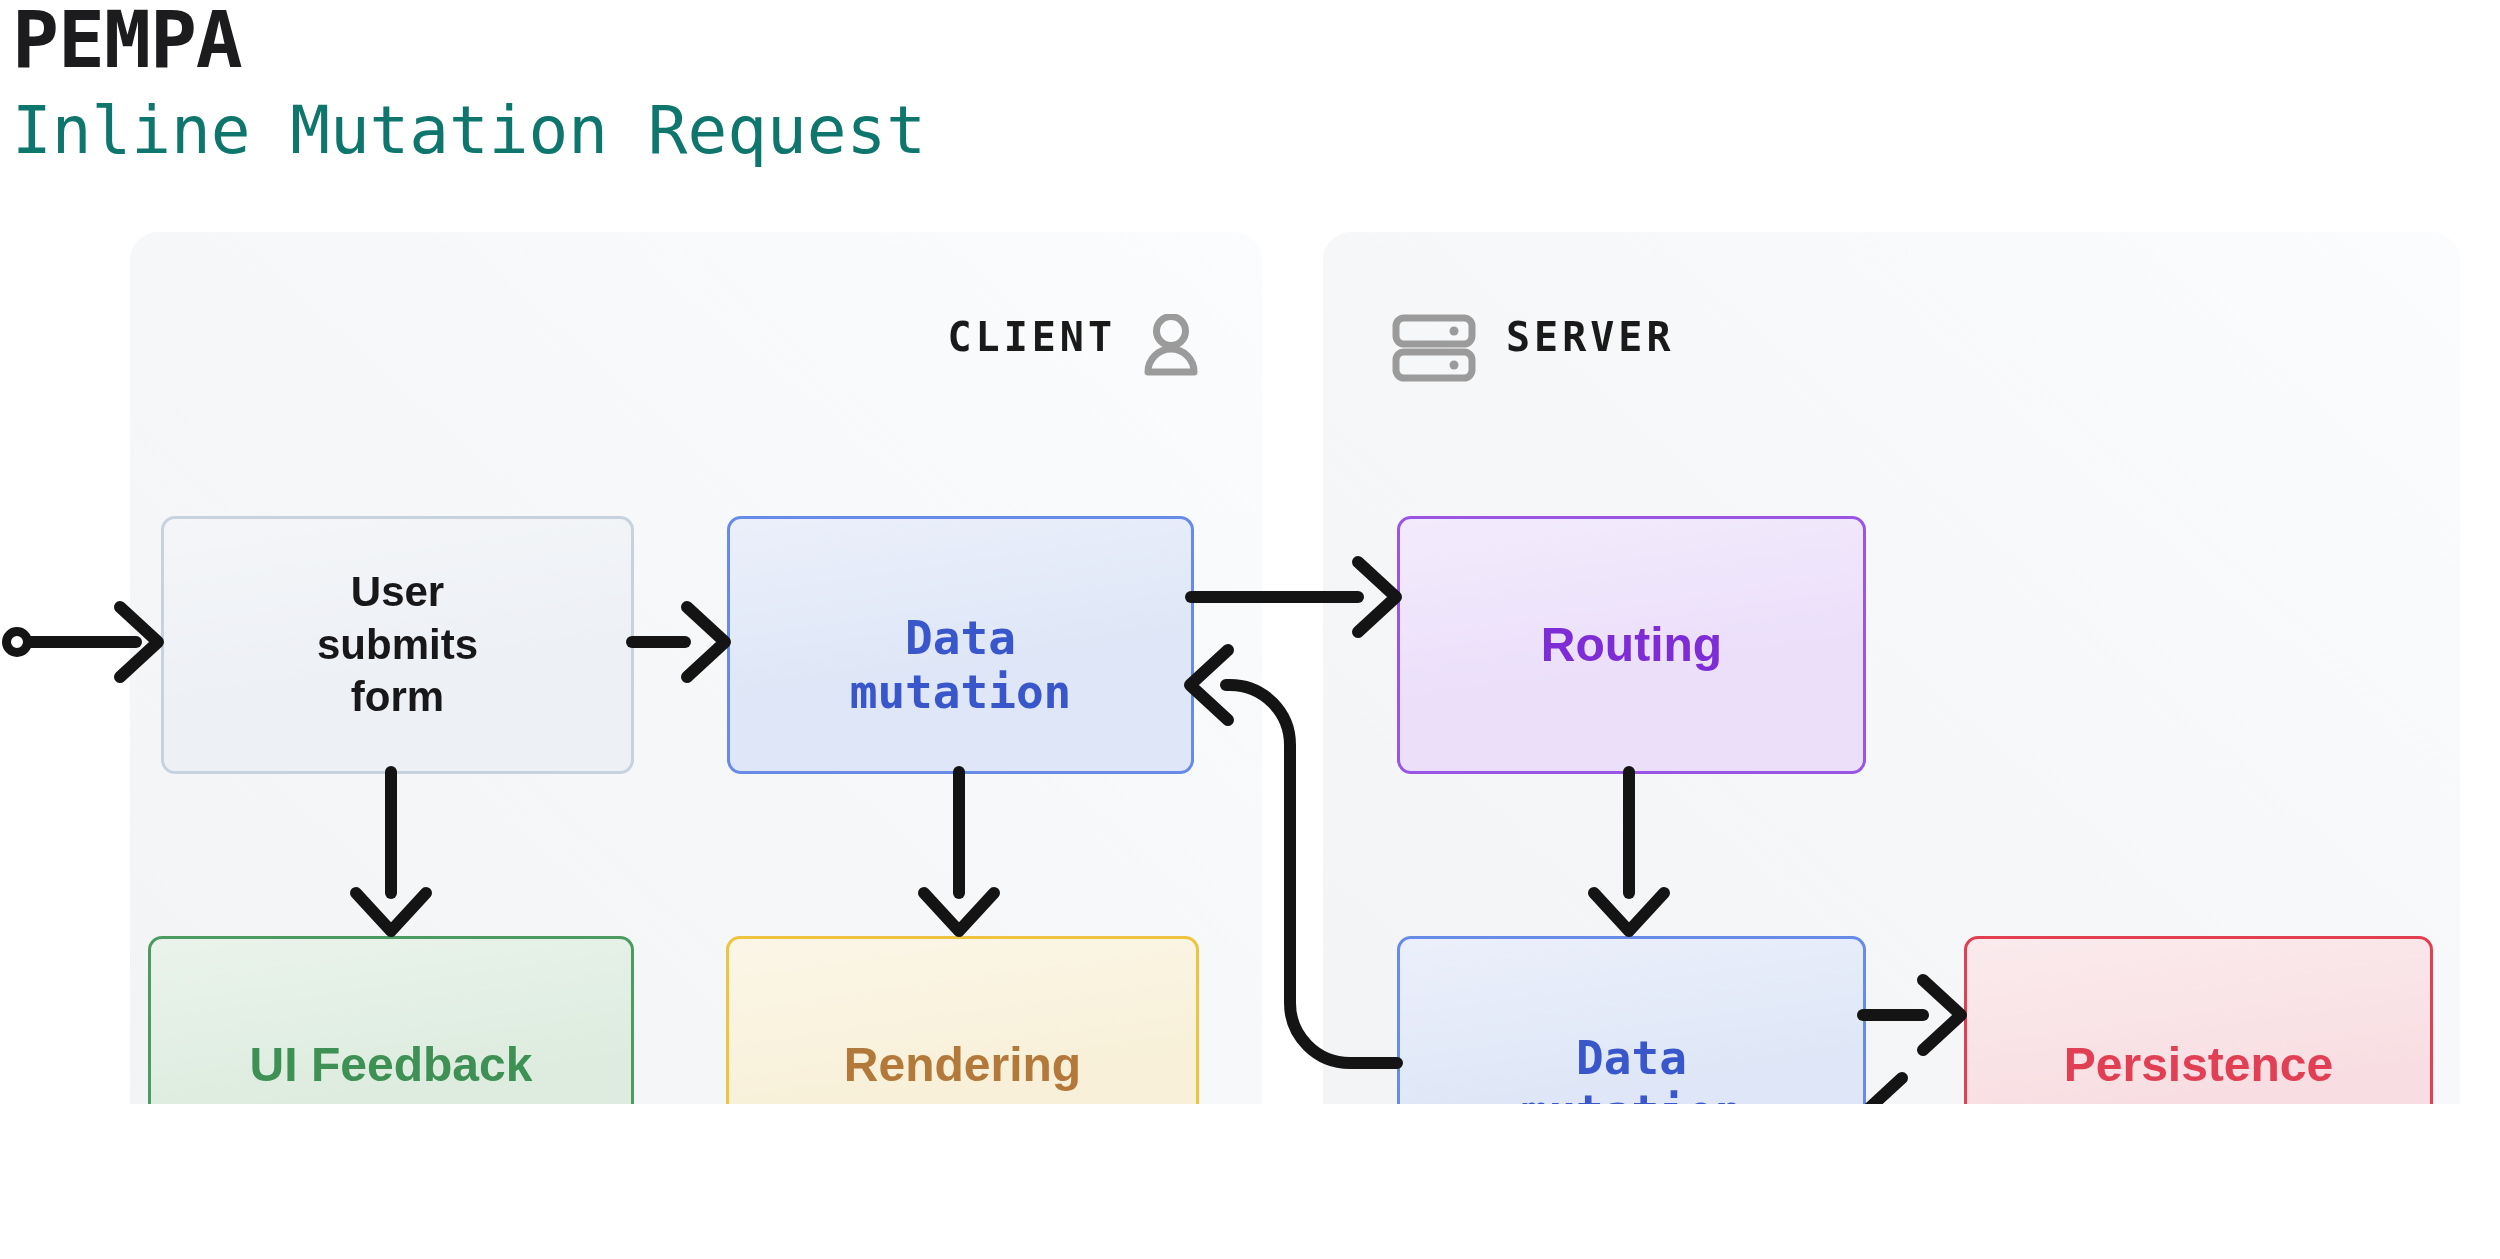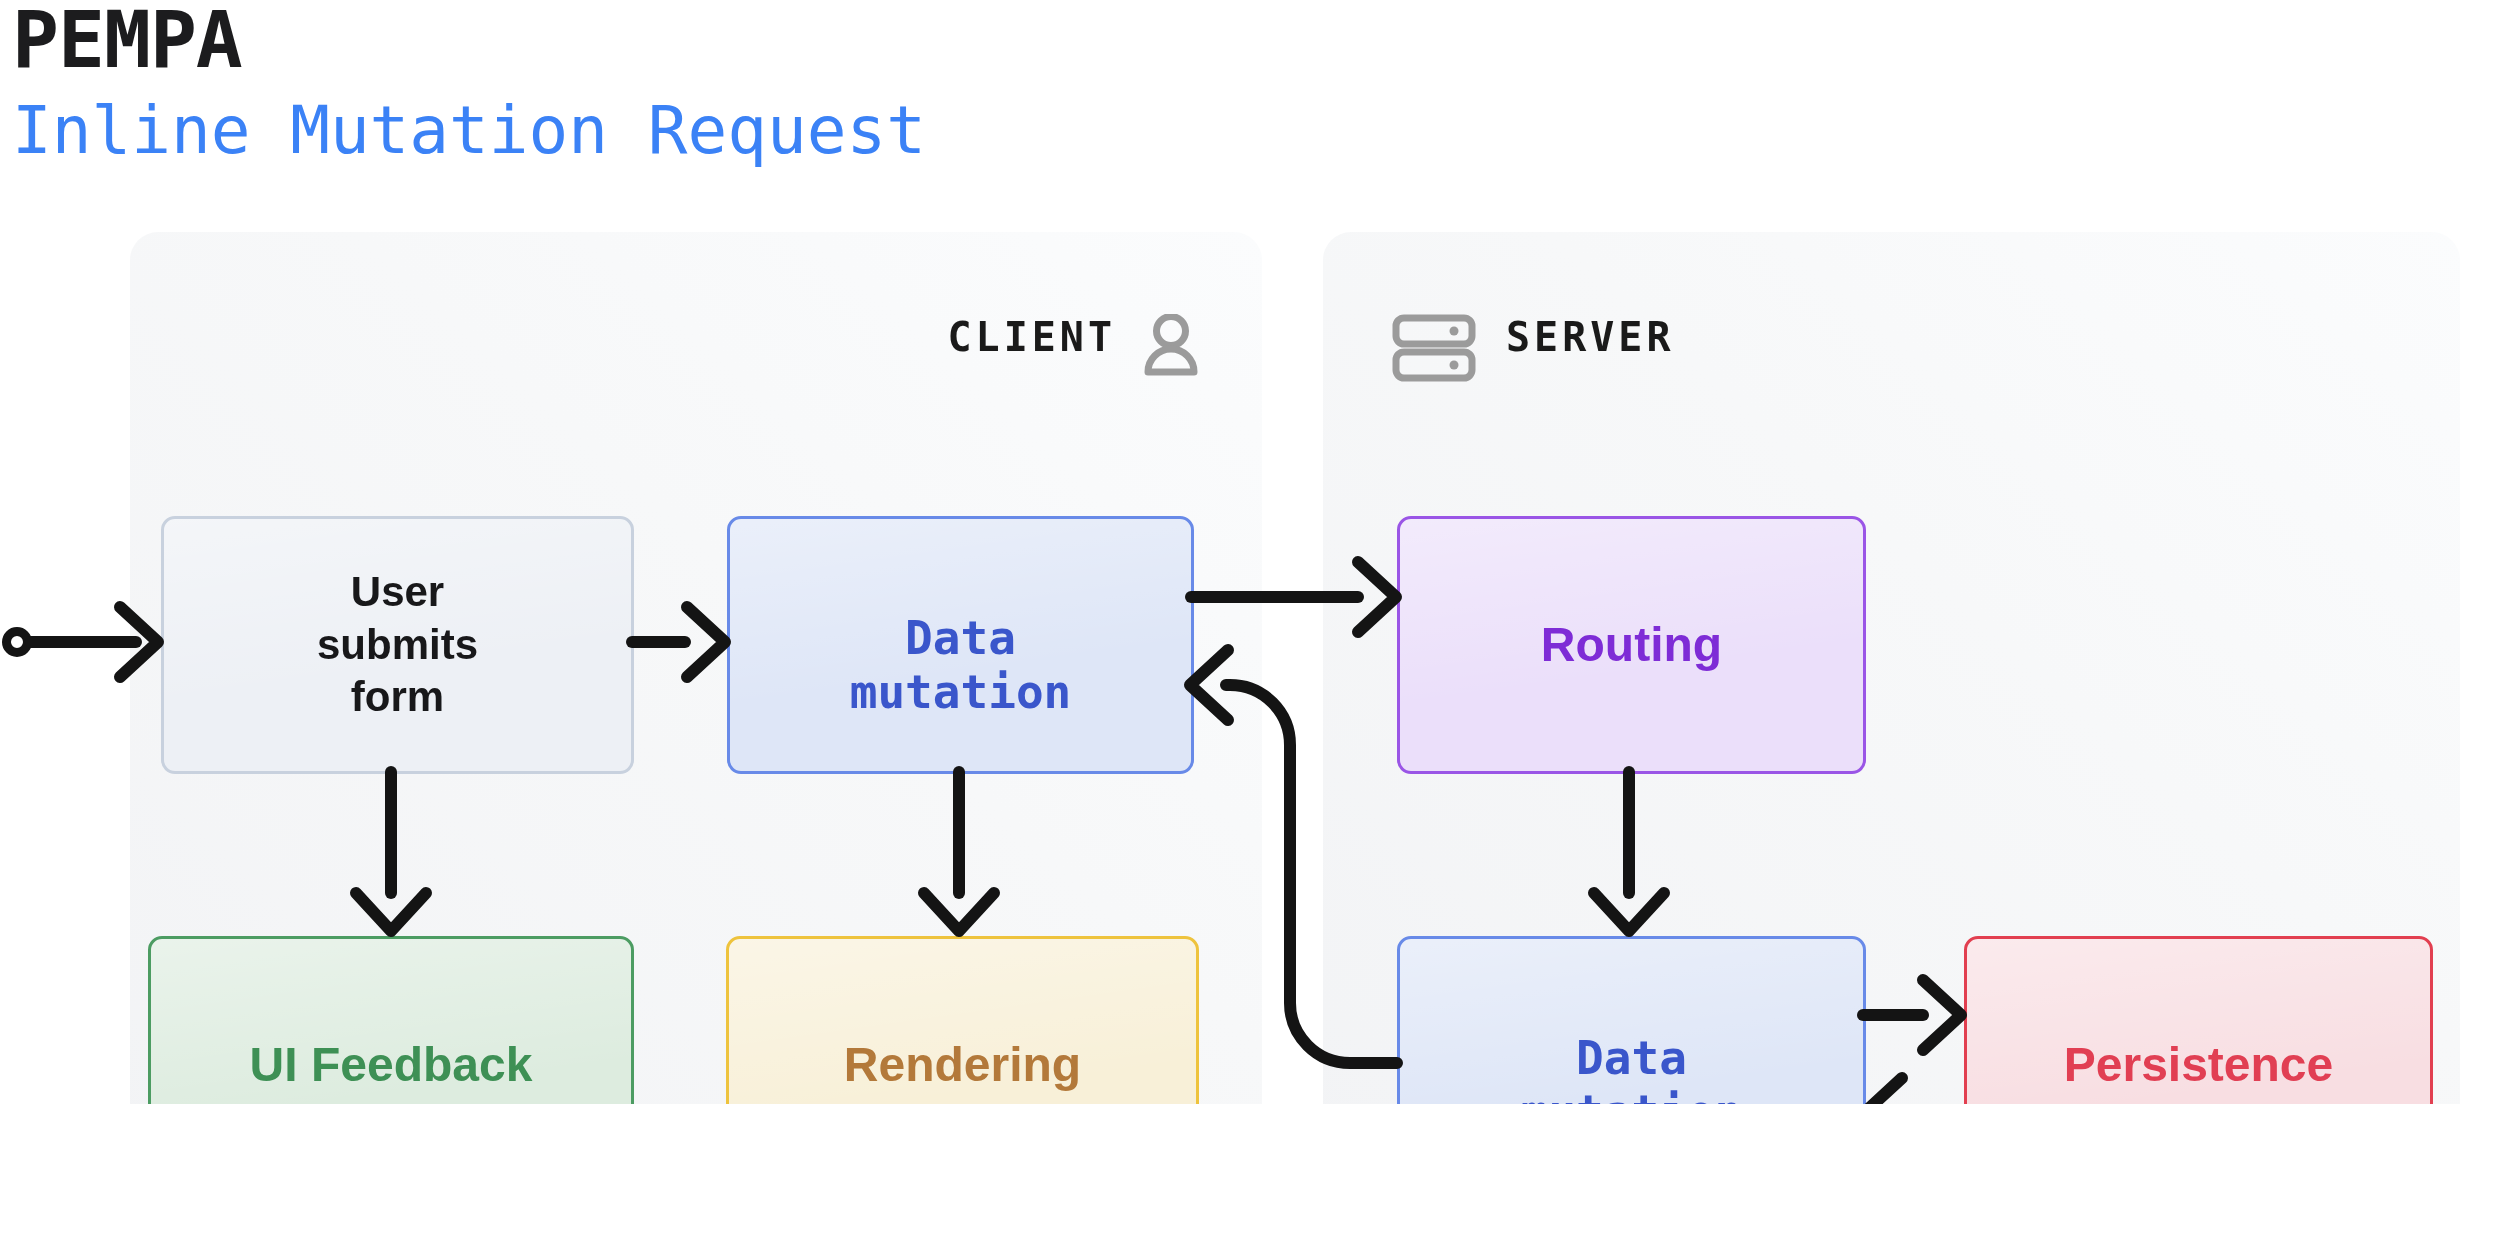--- a/index.html
+++ b/index.html
@@ -14,21 +14,21 @@
 
   
   .title{
     position:absolute;left:12px;top:-10px;
     font:700 78px/100px "DejaVu Sans Mono",monospace;
     color:#1c1c1e;letter-spacing:-1px;white-space:nowrap;
   }
   .subtitle{
     position:absolute;left:12px;top:92px;
     font:400 66px/78px "DejaVu Sans Mono",monospace;
-    color:#3b82f6;white-space:nowrap;
+    color:#0f766e;white-space:nowrap;
   }
 
   
   .panel{
     position:absolute;top:232px;height:1020px;border-radius:28px;
     background:linear-gradient(to top right,#f2f3f5 0%,#f7f8f9 60%,#fbfcfd 100%);
   }
   .panel-client{left:130px;width:1132px;}
   .panel-server{left:1323px;width:1137px;}
 

